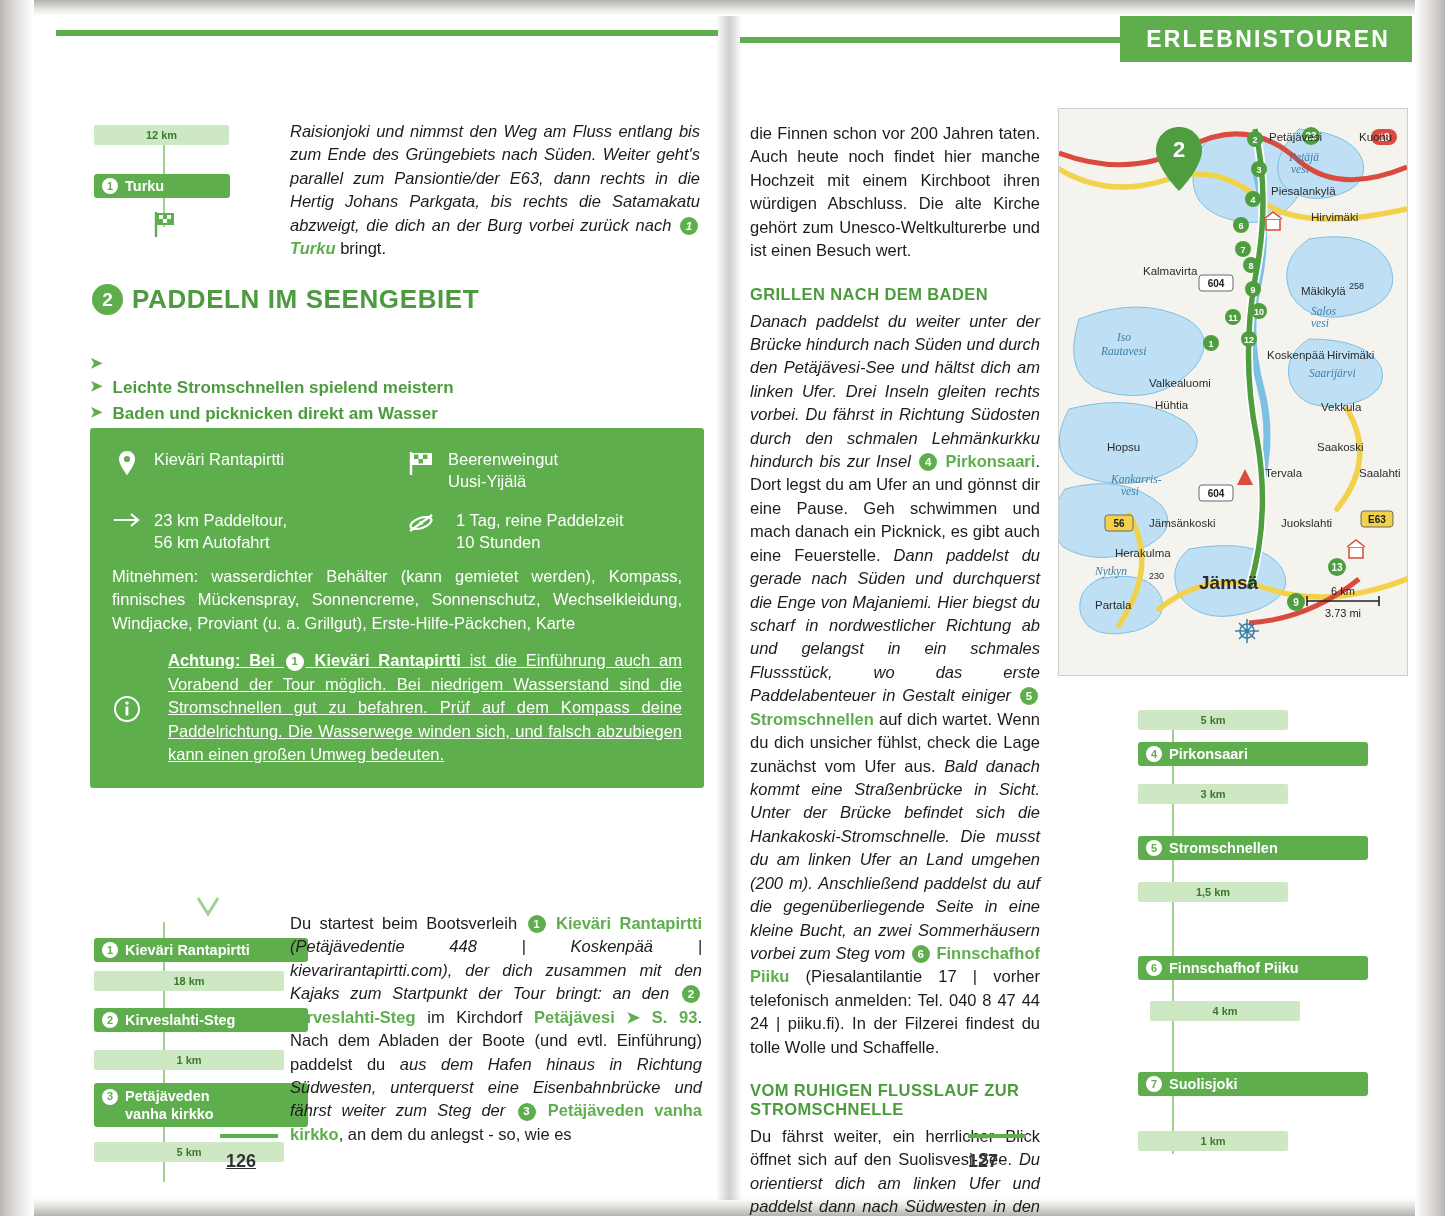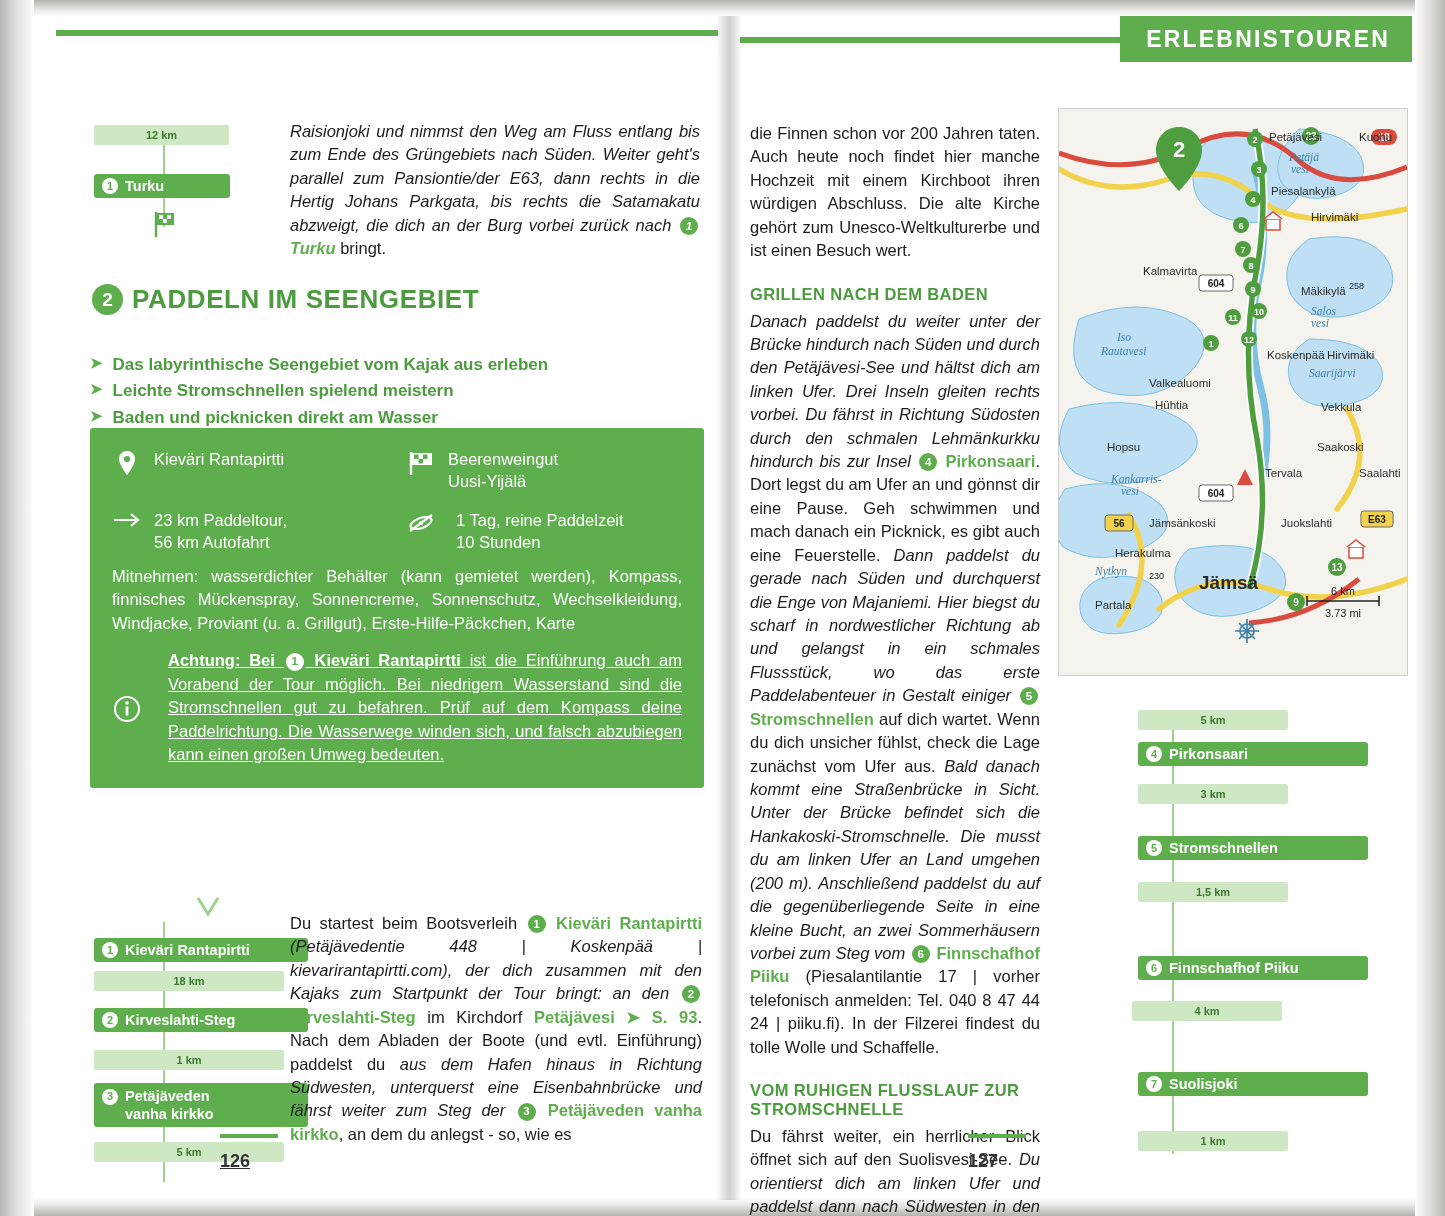--- a/index.html
+++ b/index.html
@@ -124,21 +124,20 @@
     </div>
 
     <div style="position:absolute;left:56px;top:268px;width:610px;display:flex;align-items:center;">
       <span class="num big">2</span>
       <h2 class="section">PADDELN IM SEENGEBIET</h2>
     </div>
 
     <ul class="bullets" style="position:absolute;left:56px;top:326px;width:612px;">
       <li>
           <span class="arrow">➤</span>
-          <span>Das labyrinthische Seengebiet vom Kajak aus erleben</span>
         </li>
       <li>
           <span class="arrow">➤</span>
           <span>Leichte Stromschnellen spielend meistern</span>
         </li>
       <li>
           <span class="arrow">➤</span>
           <span>Baden und picknicken direkt am Wasser</span>
         </li>
     </ul>
@@ -241,21 +240,21 @@
         <span>im Kirchdorf</span>
         <span class="green">Petäjävesi</span>
         <span class="greenb" style="font-weight:bold">➤ S. 93</span><span>. Nach dem Abladen der Boote (und evtl. Einführung) paddelst du</span>
         <span class="ital">aus dem Hafen hinaus in Richtung Südwesten, unterquerst eine Eisenbahnbrücke und fährst weiter zum Steg der</span>
         <span class="num">3</span>
         <span class="green">Petäjäveden vanha kirkko</span><span>, an dem du anlegst - so, wie es</span>
       </div>
     </div>
 
     <div class="pagerule" style="left:186px;bottom:62px;"></div>
-    <div class="pagenum" style="left:186px;text-decoration:underline;">126</div>
+    <div class="pagenum" style="left:192px;text-decoration:underline;">126</div>
   </div>
 
   <div class="page page-right">
     <div class="erlebnis-rule"></div>
     <div class="erlebnis">ERLEBNISTOUREN</div>
 
     <div style="position:absolute;left:10px;top:106px;width:290px;">
       <div class="body-text">die Finnen schon vor 200 Jahren taten. Auch heute noch findet hier manche Hochzeit mit einem Kirchboot ihren würdigen Abschluss. Die alte Kirche gehört zum Unesco-Weltkulturerbe und ist einen Besuch wert.</div>
 
       <div class="subhead" style="margin-top:22px;">GRILLEN NACH DEM BADEN</div>
@@ -435,21 +434,21 @@
       <div class="km-pill" style="position:absolute;left:398px;top:768px;width:150px;">3 km</div>
       <div class="stop-pill" style="position:absolute;left:398px;top:820px;width:216px;">
         <span class="num">5</span>
         <span>Stromschnellen</span>
       </div>
       <div class="km-pill" style="position:absolute;left:398px;top:866px;width:150px;">1,5 km</div>
       <div class="stop-pill" style="position:absolute;left:398px;top:940px;width:216px;">
         <span class="num">6</span>
         <span>Finnschafhof Piiku</span>
       </div>
-      <div class="km-pill" style="position:absolute;left:392px;top:985px;width:150px;">4 km</div>
+      <div class="km-pill" style="position:absolute;left:410px;top:985px;width:150px;">4 km</div>
       <div class="stop-pill" style="position:absolute;left:398px;top:1056px;width:216px;">
         <span class="num">7</span>
         <span>Suolisjoki</span>
       </div>
       <div class="km-pill" style="position:absolute;left:398px;top:1115px;width:150px;">1 km</div>
     </div>
 
     <div class="pagerule" style="left:228px;bottom:62px;"></div>
     <div class="pagenum" style="left:228px;">127</div>
   </div>

